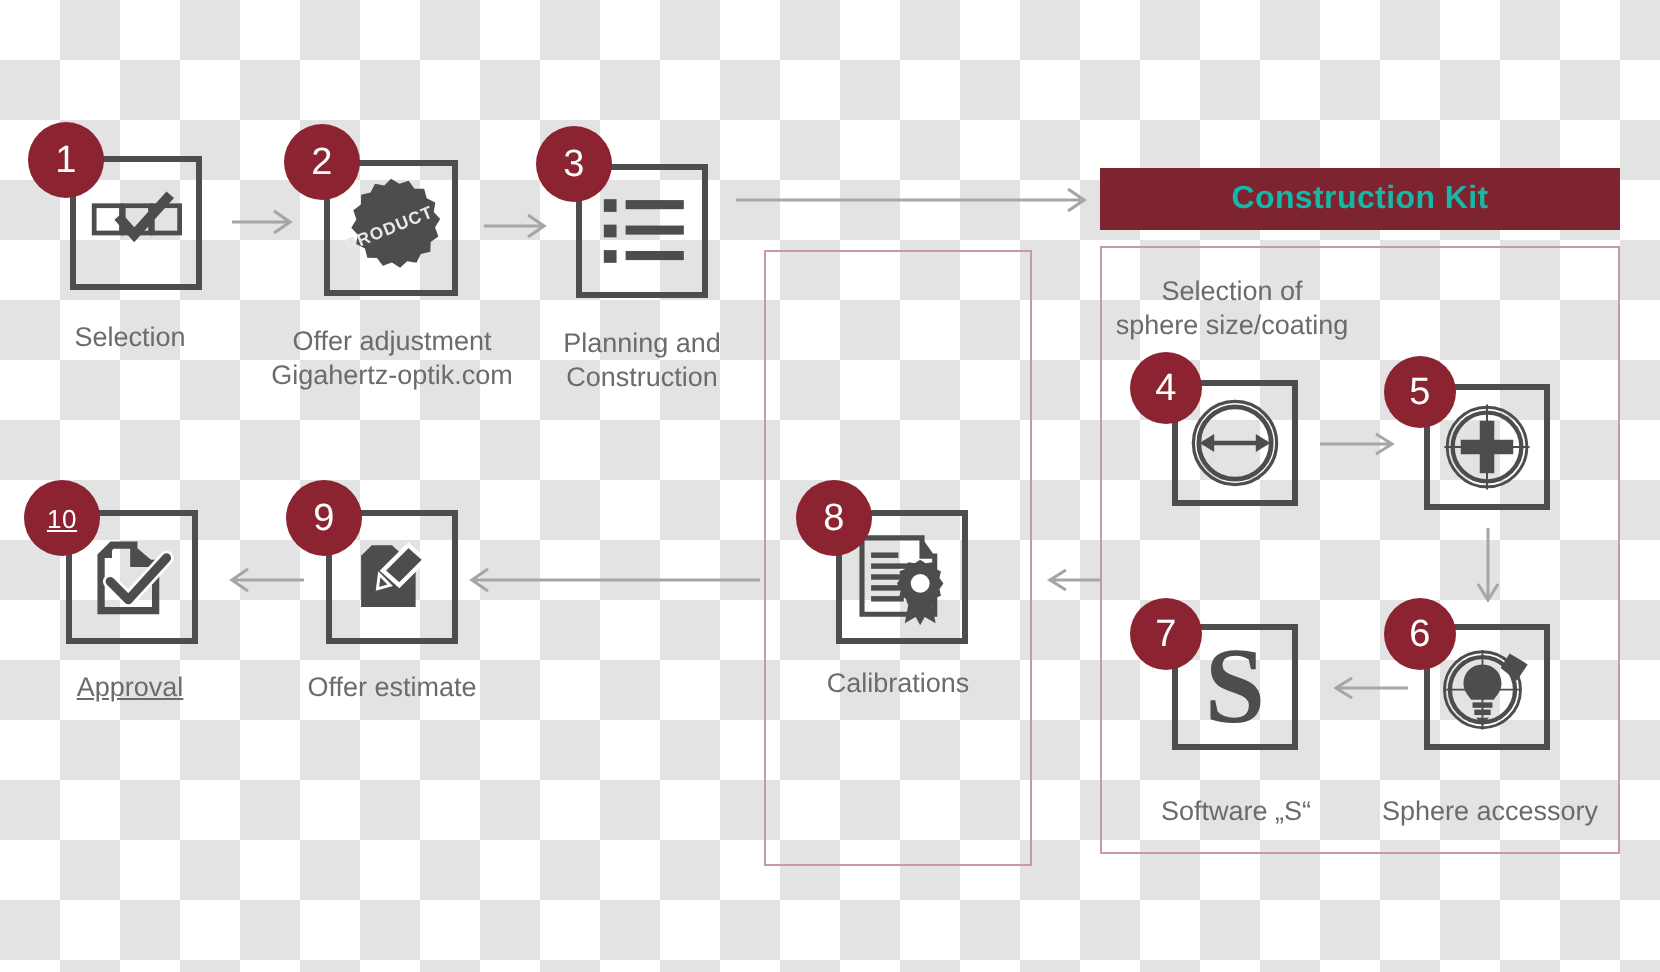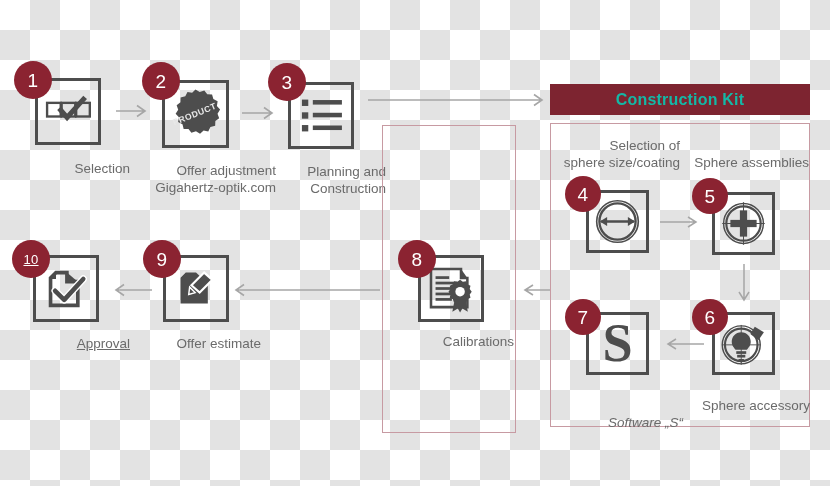--- a/index.html
+++ b/index.html
@@ -40,21 +40,21 @@
     line-height:1;
     z-index:5;
     letter-spacing:.3px;
   }
   .badge.small{font-size:13px;text-decoration:underline;}
   .caption{
     position:absolute;
     color:#6b6b6b;
     font-size:13.5px;
     line-height:17px;
-    text-align:right;
+    text-align:center;
     white-space:pre-line;
   }
   .caption.kit{font-size:13.5px;}
 
   
   .arrow{position:absolute;}
   .arrow svg{display:block;overflow:visible;}
 
   
   #kit-header{
@@ -148,21 +148,20 @@
       <path d="M0 8 L173 8 M166 2.5 L174 8 L166 13.5" fill="none" stroke="#a6a6a6" stroke-width="1.6"></path>
     </svg>
   </div>
 
   <div id="kit-header">Construction Kit</div>
   <div id="kit-panel"></div>
 
   <div class="caption kit" style="left:552px;top:137px;width:128px;">Selection of
 sphere size/coating</div>
 
-  <div class="caption kit" style="left:681px;top:154px;width:128px;">Sphere assemblies</div>
 
   <div class="node">
     <div class="iconbox" style="left:586px;top:190px;width:63px;height:63px;">
       <svg viewBox="0 0 63 63">
         <circle cx="31.5" cy="31.5" r="23" fill="none" stroke="#4d4d4d" stroke-width="1.8"></circle>
         <circle cx="31.5" cy="31.5" r="20" fill="none" stroke="#4d4d4d" stroke-width="2.6"></circle>
         <path d="M13.5 31.5 L49.5 31.5" stroke="#4d4d4d" stroke-width="2.6"></path>
         <path d="M12 31.5 L20 26.5 L20 36.5 Z" fill="#4d4d4d"></path>
         <path d="M51 31.5 L43 26.5 L43 36.5 Z" fill="#4d4d4d"></path>
       </svg>
@@ -219,21 +218,21 @@
     </svg>
   </div>
 
   <div class="node">
     <div class="iconbox" style="left:586px;top:312px;width:63px;height:63px;">
       <svg viewBox="0 0 63 63">
         <text x="31.5" y="51" fill="#4d4d4d" text-anchor="middle" font-family="'Liberation Serif',serif" font-size="60" font-weight="bold">S</text>
       </svg>
     </div>
     <div class="badge" style="left:565px;top:299px;width:36px;height:36px;">7</div>
-    <div class="caption kit" style="left:553px;top:414px;width:130px;font-style:italic;">Software „S“</div>
+    <div class="caption kit" style="left:553px;top:397px;width:130px;">Software „S“</div>
   </div>
 
   <div class="arrow" style="left:518px;top:282px;">
     <svg width="32" height="16" viewBox="0 0 32 16">
       <path d="M32 8 L8 8 M15 3 L7 8 L15 13" fill="none" stroke="#a6a6a6" stroke-width="1.6"></path>
     </svg>
   </div>
 
   <div id="calib-panel"></div>
   <div class="node">

